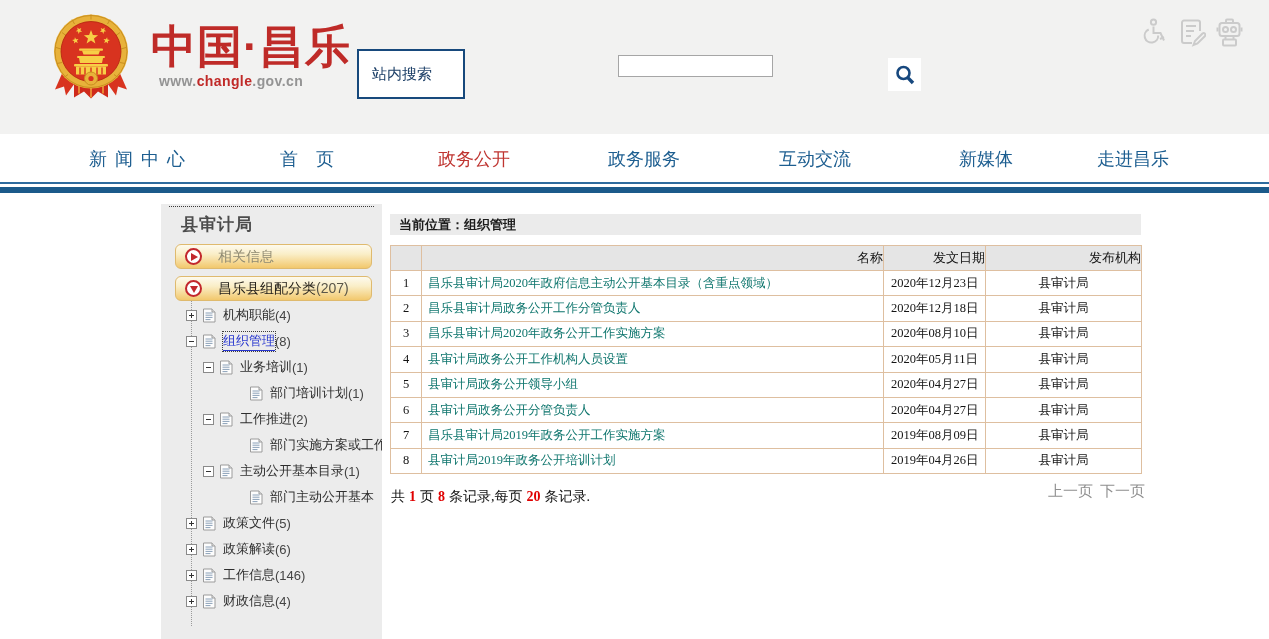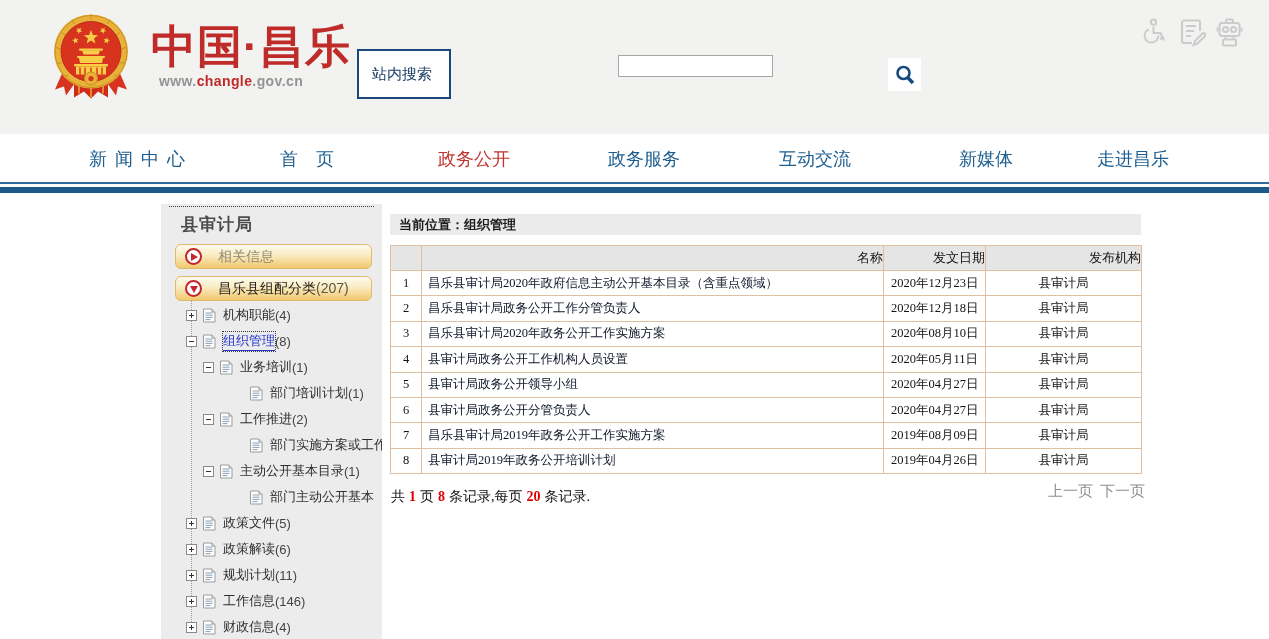--- a/index.html
+++ b/index.html
@@ -5,21 +5,21 @@
   * { margin:0; padding:0; box-sizing:border-box; }
   html,body { width:1269px; height:639px; background:#fff; overflow:hidden; }
   body { position:relative; font-family:"Liberation Sans","DejaVu Sans",sans-serif; }
 
   
   .header { position:absolute; left:0; top:0; width:1269px; height:134px; background:#f2f2f1; }
   .emblem { position:absolute; left:52px; top:11px; width:78px; height:91px; }
   .site-title { position:absolute; left:151px; top:17px; font-size:45px; font-weight:bold; color:#bf2b28; letter-spacing:1px; }
   .site-url { position:absolute; left:159px; top:73px; font-size:14px; font-weight:bold; color:#949494; letter-spacing:0.4px; }
   .site-url .dom { color:#c02a28; }
-  .search-tab { position:absolute; left:357px; top:49px; width:94px; height:50px; background:#fff; border:2px solid #17497c; line-height:46px; padding-left:13px; font-size:15px; color:#1c3f67; }
+  .search-tab { position:absolute; left:357px; top:49px; width:108px; height:50px; background:#fff; border:2px solid #17497c; line-height:46px; padding-left:13px; font-size:15px; color:#1c3f67; }
   .search-input { position:absolute; left:618px; top:55px; width:155px; height:22px; border:1px solid #a6a6a6; background:#fff; font-size:13px; padding:0 4px; color:#333; outline:none; }
   .search-btn { position:absolute; left:888px; top:58px; width:33px; height:33px; background:#fff; border:none; cursor:pointer; padding:0; display:flex; align-items:center; justify-content:center; }
   .a11y-icons { position:absolute; left:1143px; top:17px; width:102px; height:30px; display:flex; gap:10px; align-items:center; }
   .a11y-icons svg { display:block; }
 
   
   .navbar { position:absolute; left:0; top:134px; width:1269px; height:48px; background:#ffffff; }
   .nav-item { position:absolute; top:0; height:48px; line-height:50px; transform:translateX(-50%); font-size:18px; color:#1d5e90; cursor:pointer; white-space:nowrap; }
   .nav-item.active { color:#bf3430; }
   .nav-item:nth-child(1){ left:141px; letter-spacing:8px; }
@@ -71,21 +71,21 @@
   .doc-table th { height:25px; background:#e5e5e5; text-align:right; font-size:13px;padding-left:44px; }
   .doc-table td { height:25.4px; background:#fff; }
   .doc-table col.c0 { width:31px; }
   .doc-table col.c1 { width:462px; }
   .doc-table col.c2 { width:102px; }
   .doc-table col.c3 { width:156px; }
   .doc-table td.c0 { text-align:center; }
   .doc-table td.c1 { text-align:left; padding-left:6px; }
   .doc-table td.c2 { text-align:left; padding-left:7px; }
   .doc-table td.c3 { text-align:center; }
-  .doc-table td.c1 a { color:#0f172a; text-decoration:none; cursor:pointer; }
+  .doc-table td.c1 a { color:#0f766e; text-decoration:none; cursor:pointer; }
 
   .records-line { position:absolute; left:391px; top:488px; font-size:14px; color:#111; font-family:"Liberation Serif","DejaVu Serif",serif; }
   .records-line .num { color:#e00000; font-weight:bold; padding:0 4px; }
   .pager { position:absolute; top:482px; font-size:15px; color:#8f8f8f; cursor:pointer; }
   #pager-prev { left:1048px; }
   #pager-next { left:1100px; }
 </style>
 </head>
 <body>
 
@@ -293,30 +293,20 @@
         <span class="tlabel">政策解读</span>
         <span class="tcount">(6)</span>
       </div>
       <div class="tree-row lvl1">
         <span class="expander plus"></span>
         <svg class="doc" width="14" height="15" viewBox="0 0 14 15">
           <path d="M1.5,1 H10 L13,4 V14 H1.5 Z" fill="#fdfdfd" stroke="#9b9b9b" stroke-width="1"></path>
           <path d="M10,1 L10,4 L13,4" fill="#e3e3e3" stroke="#9b9b9b" stroke-width="1"></path>
           <path d="M3.5,5 h7 M3.5,7.2 h7 M3.5,9.4 h7 M3.5,11.6 h5" stroke="#8aa0b8" stroke-width="1"></path>
         </svg>
-        <span class="tlabel">规划计划</span>
-        <span class="tcount">(11)</span>
-      </div>
-      <div class="tree-row lvl1">
-        <span class="expander plus"></span>
-        <svg class="doc" width="14" height="15" viewBox="0 0 14 15">
-          <path d="M1.5,1 H10 L13,4 V14 H1.5 Z" fill="#fdfdfd" stroke="#9b9b9b" stroke-width="1"></path>
-          <path d="M10,1 L10,4 L13,4" fill="#e3e3e3" stroke="#9b9b9b" stroke-width="1"></path>
-          <path d="M3.5,5 h7 M3.5,7.2 h7 M3.5,9.4 h7 M3.5,11.6 h5" stroke="#8aa0b8" stroke-width="1"></path>
-        </svg>
         <span class="tlabel">工作信息</span>
         <span class="tcount">(146)</span>
       </div>
       <div class="tree-row lvl1">
         <span class="expander plus"></span>
         <svg class="doc" width="14" height="15" viewBox="0 0 14 15">
           <path d="M1.5,1 H10 L13,4 V14 H1.5 Z" fill="#fdfdfd" stroke="#9b9b9b" stroke-width="1"></path>
           <path d="M10,1 L10,4 L13,4" fill="#e3e3e3" stroke="#9b9b9b" stroke-width="1"></path>
           <path d="M3.5,5 h7 M3.5,7.2 h7 M3.5,9.4 h7 M3.5,11.6 h5" stroke="#8aa0b8" stroke-width="1"></path>
         </svg>

